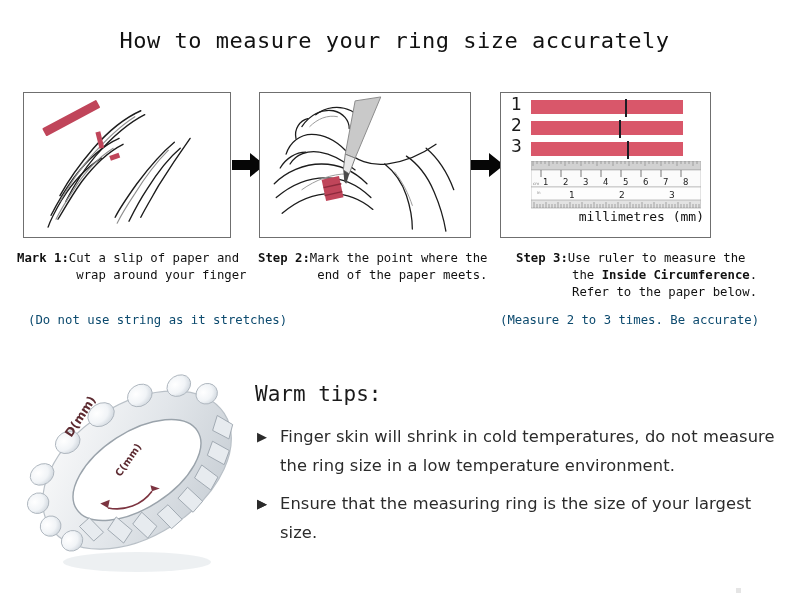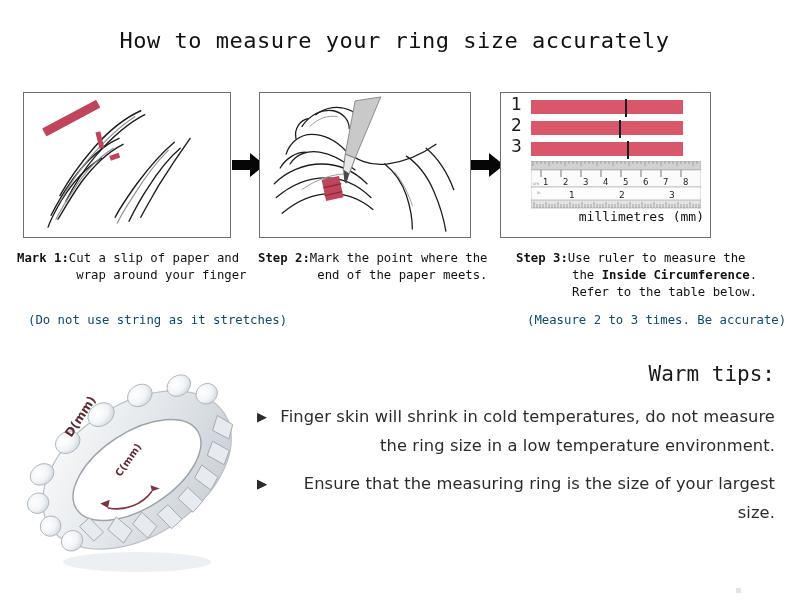--- a/index.html
+++ b/index.html
@@ -84,37 +84,37 @@
   #cap1{left:17px;top:250px;width:240px;}
   #cap2{left:258px;top:250px;width:240px;}
   #cap3{left:500px;top:250px;width:270px;margin-left:16px;}
 
   .note{
     position:absolute;
     font-family:"DejaVu Sans Mono", monospace;
     font-size:12.3px;color:#0c4a6e;
   }
   #note1{left:28px;top:313px;}
-  #note3{left:500px;top:313px;margin-left:27px;}
+  #note3{left:500px;top:313px;}
 
   
   .ringwrap{position:absolute;left:22px;top:358px;width:230px;height:225px;}
   .ringwrap svg{display:block;}
   .dlabel,.clabel{
     position:absolute;
     font-family:"DejaVu Sans", sans-serif;
     font-weight:bold;
     color:#5d2b31;
     white-space:nowrap;
   }
   .dlabel{left:62px;top:432px;font-size:12px;transform:rotate(-57deg);transform-origin:left top;}
   .clabel{left:113px;top:472px;font-size:10px;transform:rotate(-55deg);transform-origin:left top;}
 
   
-  .tips{position:absolute;left:255px;top:362px;width:520px;text-align:right;}
+  .tips{position:absolute;left:255px;top:382px;width:520px;}
   .tips-head{
     font-family:"DejaVu Sans Mono", monospace;
     font-size:21px;color:#1a1a1a;margin-bottom:16px;
   }
   .tip{
     position:relative;
     padding-left:25px;
     margin-bottom:9px;
     font-family:"DejaVu Sans", sans-serif;
     font-size:16.3px;
@@ -280,21 +280,21 @@
       <div class="mmlabel">millimetres (mm)</div>
     </div>
   </div>
 
   <div class="caption" id="cap1"><b>Mark 1:</b><span>Cut a slip of paper and
         wrap around your finger</span></div>
 
   <div class="caption" id="cap2"><b>Step 2:</b><span>Mark the point where the
         end of the paper meets.</span></div>
 
-  <div class="caption" id="cap3"><b>Step 3:</b><span>Use ruler to measure the</span><br><span style="display:inline-block;width:56px;"></span><span>the </span><b>Inside Circumference</b><span>.</span><br><span style="display:inline-block;width:56px;"></span><span>Refer to the table below.</span></div>
+  <div class="caption" id="cap3"><b>Step 3:</b><span>Use ruler to measure the</span><br><span style="display:inline-block;width:56px;"></span><span>the </span><b>Inside Circumference</b><span>.</span><br><span style="display:inline-block;width:56px;"></span><span>Refer to the paper below.</span></div>
 
   <div class="note" id="note1">(Do not use string as it stretches)</div>
   <div class="note" id="note3">(Measure 2 to 3 times. Be accurate)</div>
 
   <div class="ringwrap">
     <svg width="230" height="225" viewBox="0 0 230 225">
       <defs>
         <radialGradient id="gem" cx="40%" cy="35%" r="70%">
           <stop offset="0%" stop-color="#ffffff"></stop>
           <stop offset="60%" stop-color="#f1f4f7"></stop>

